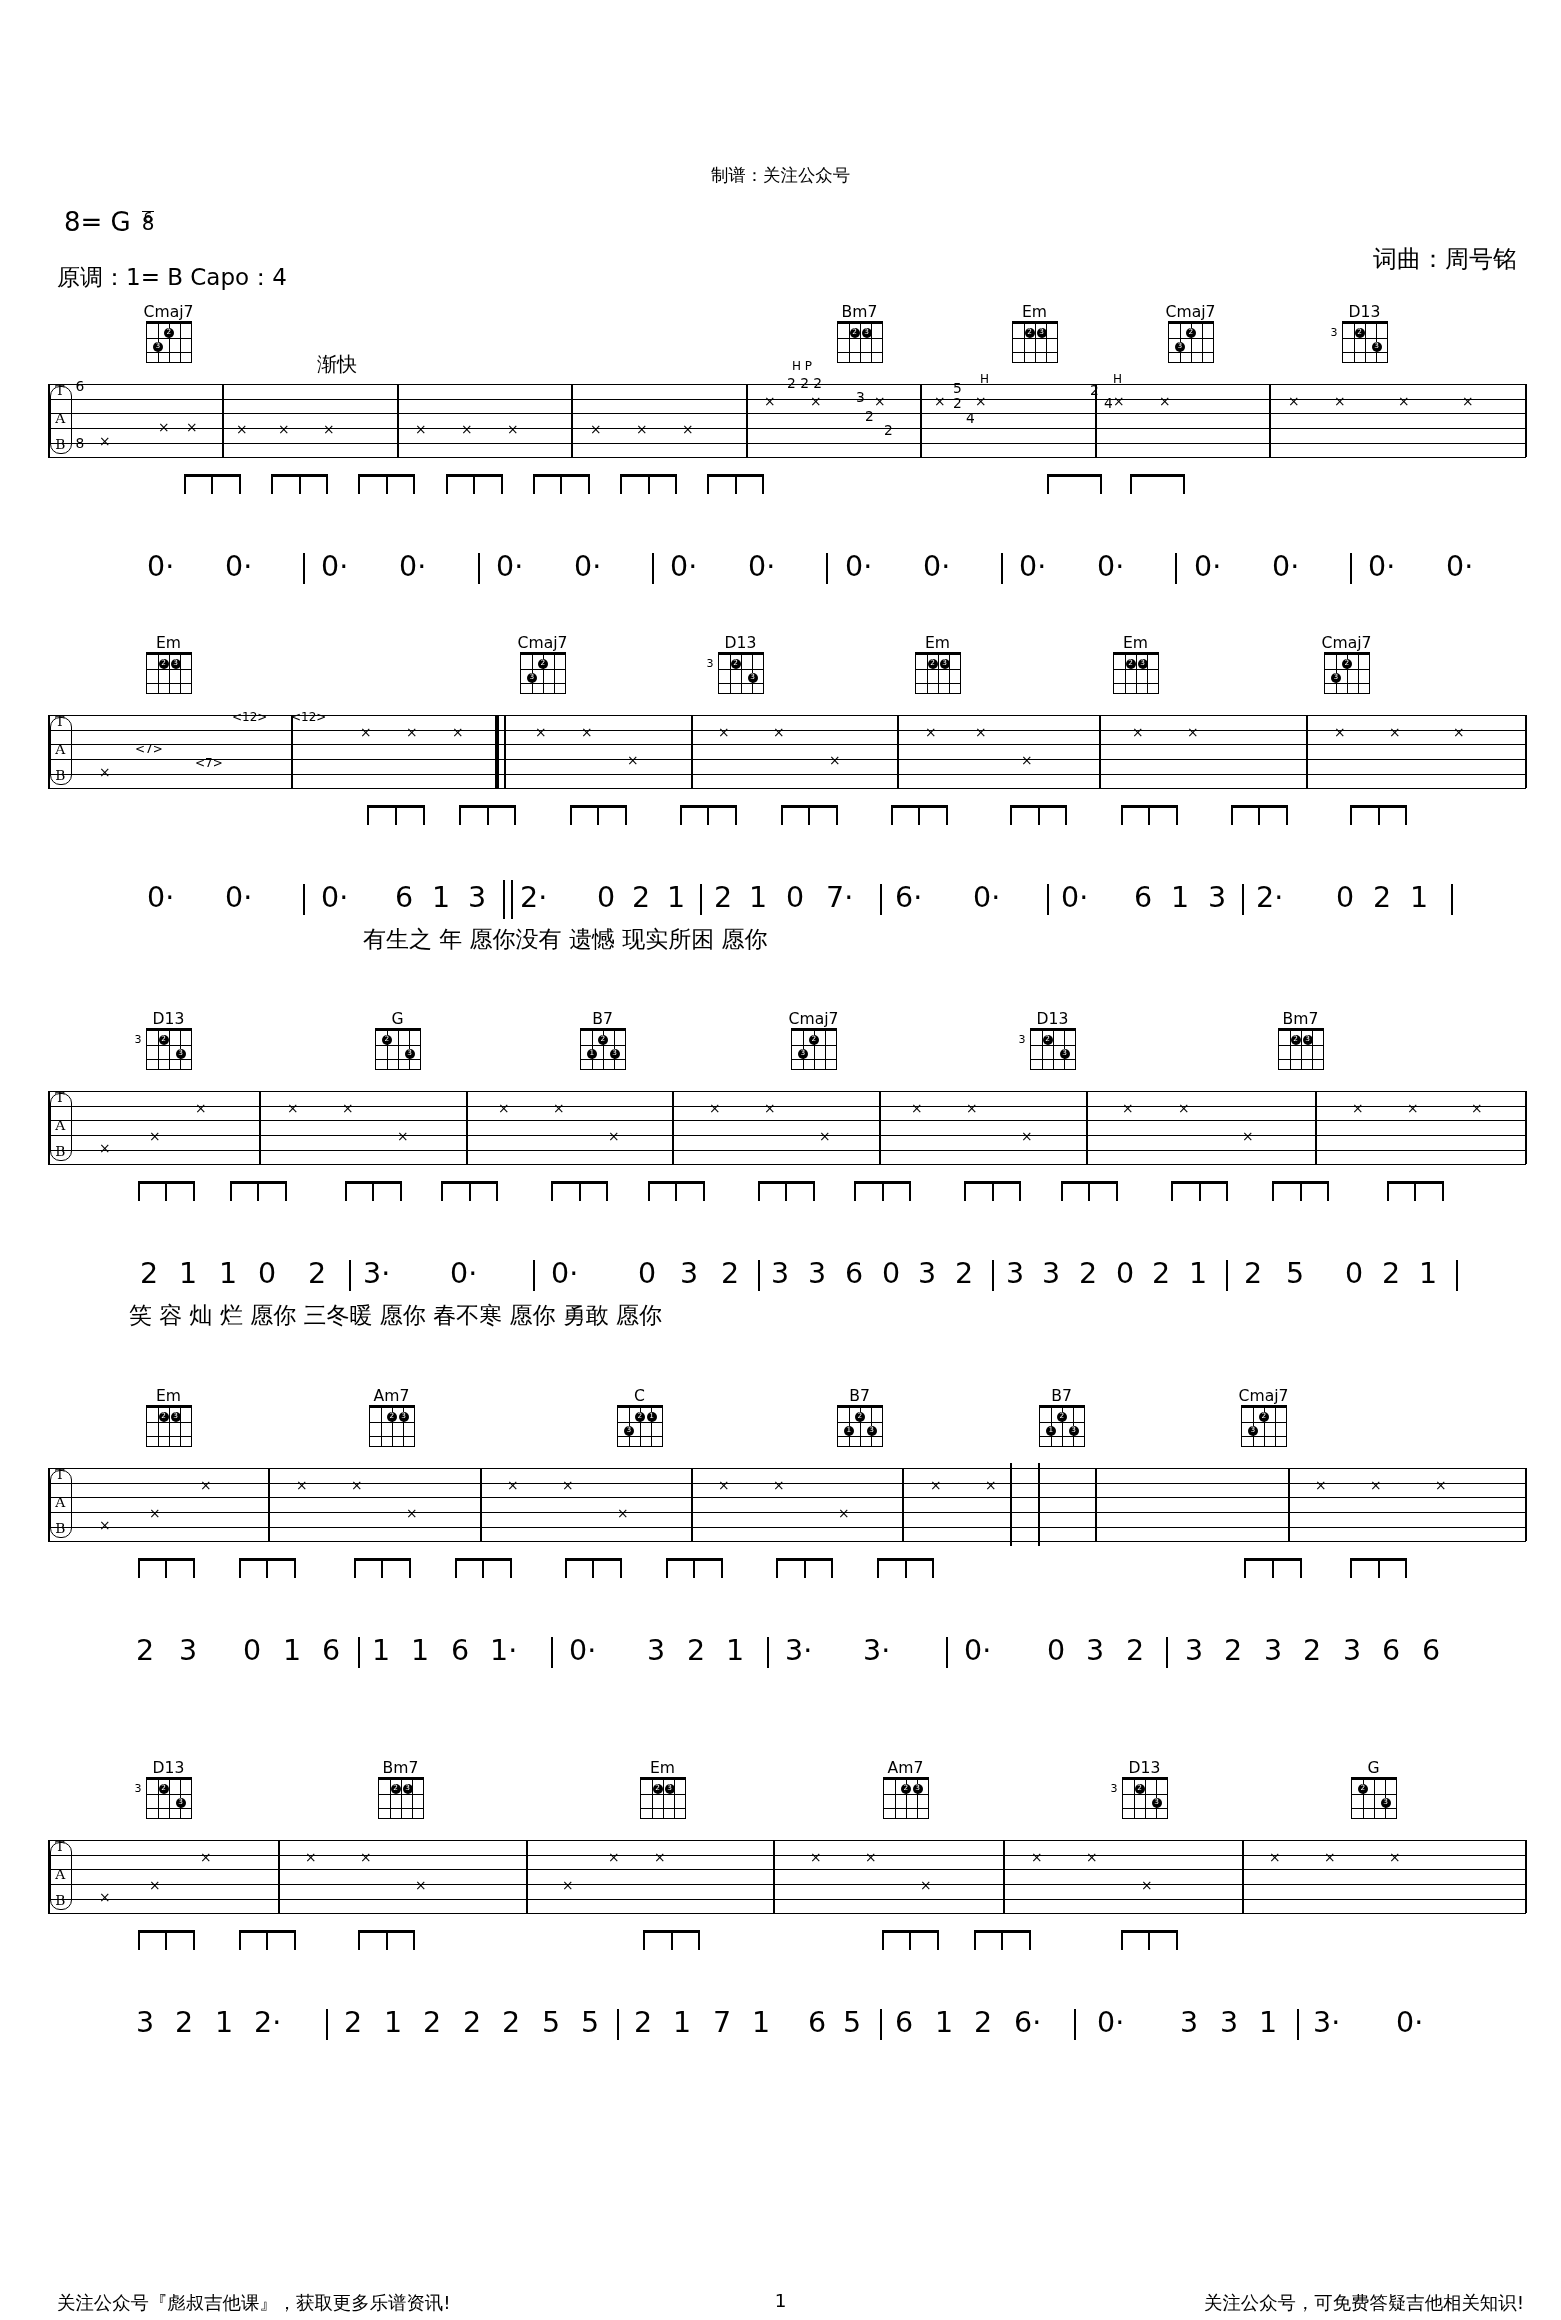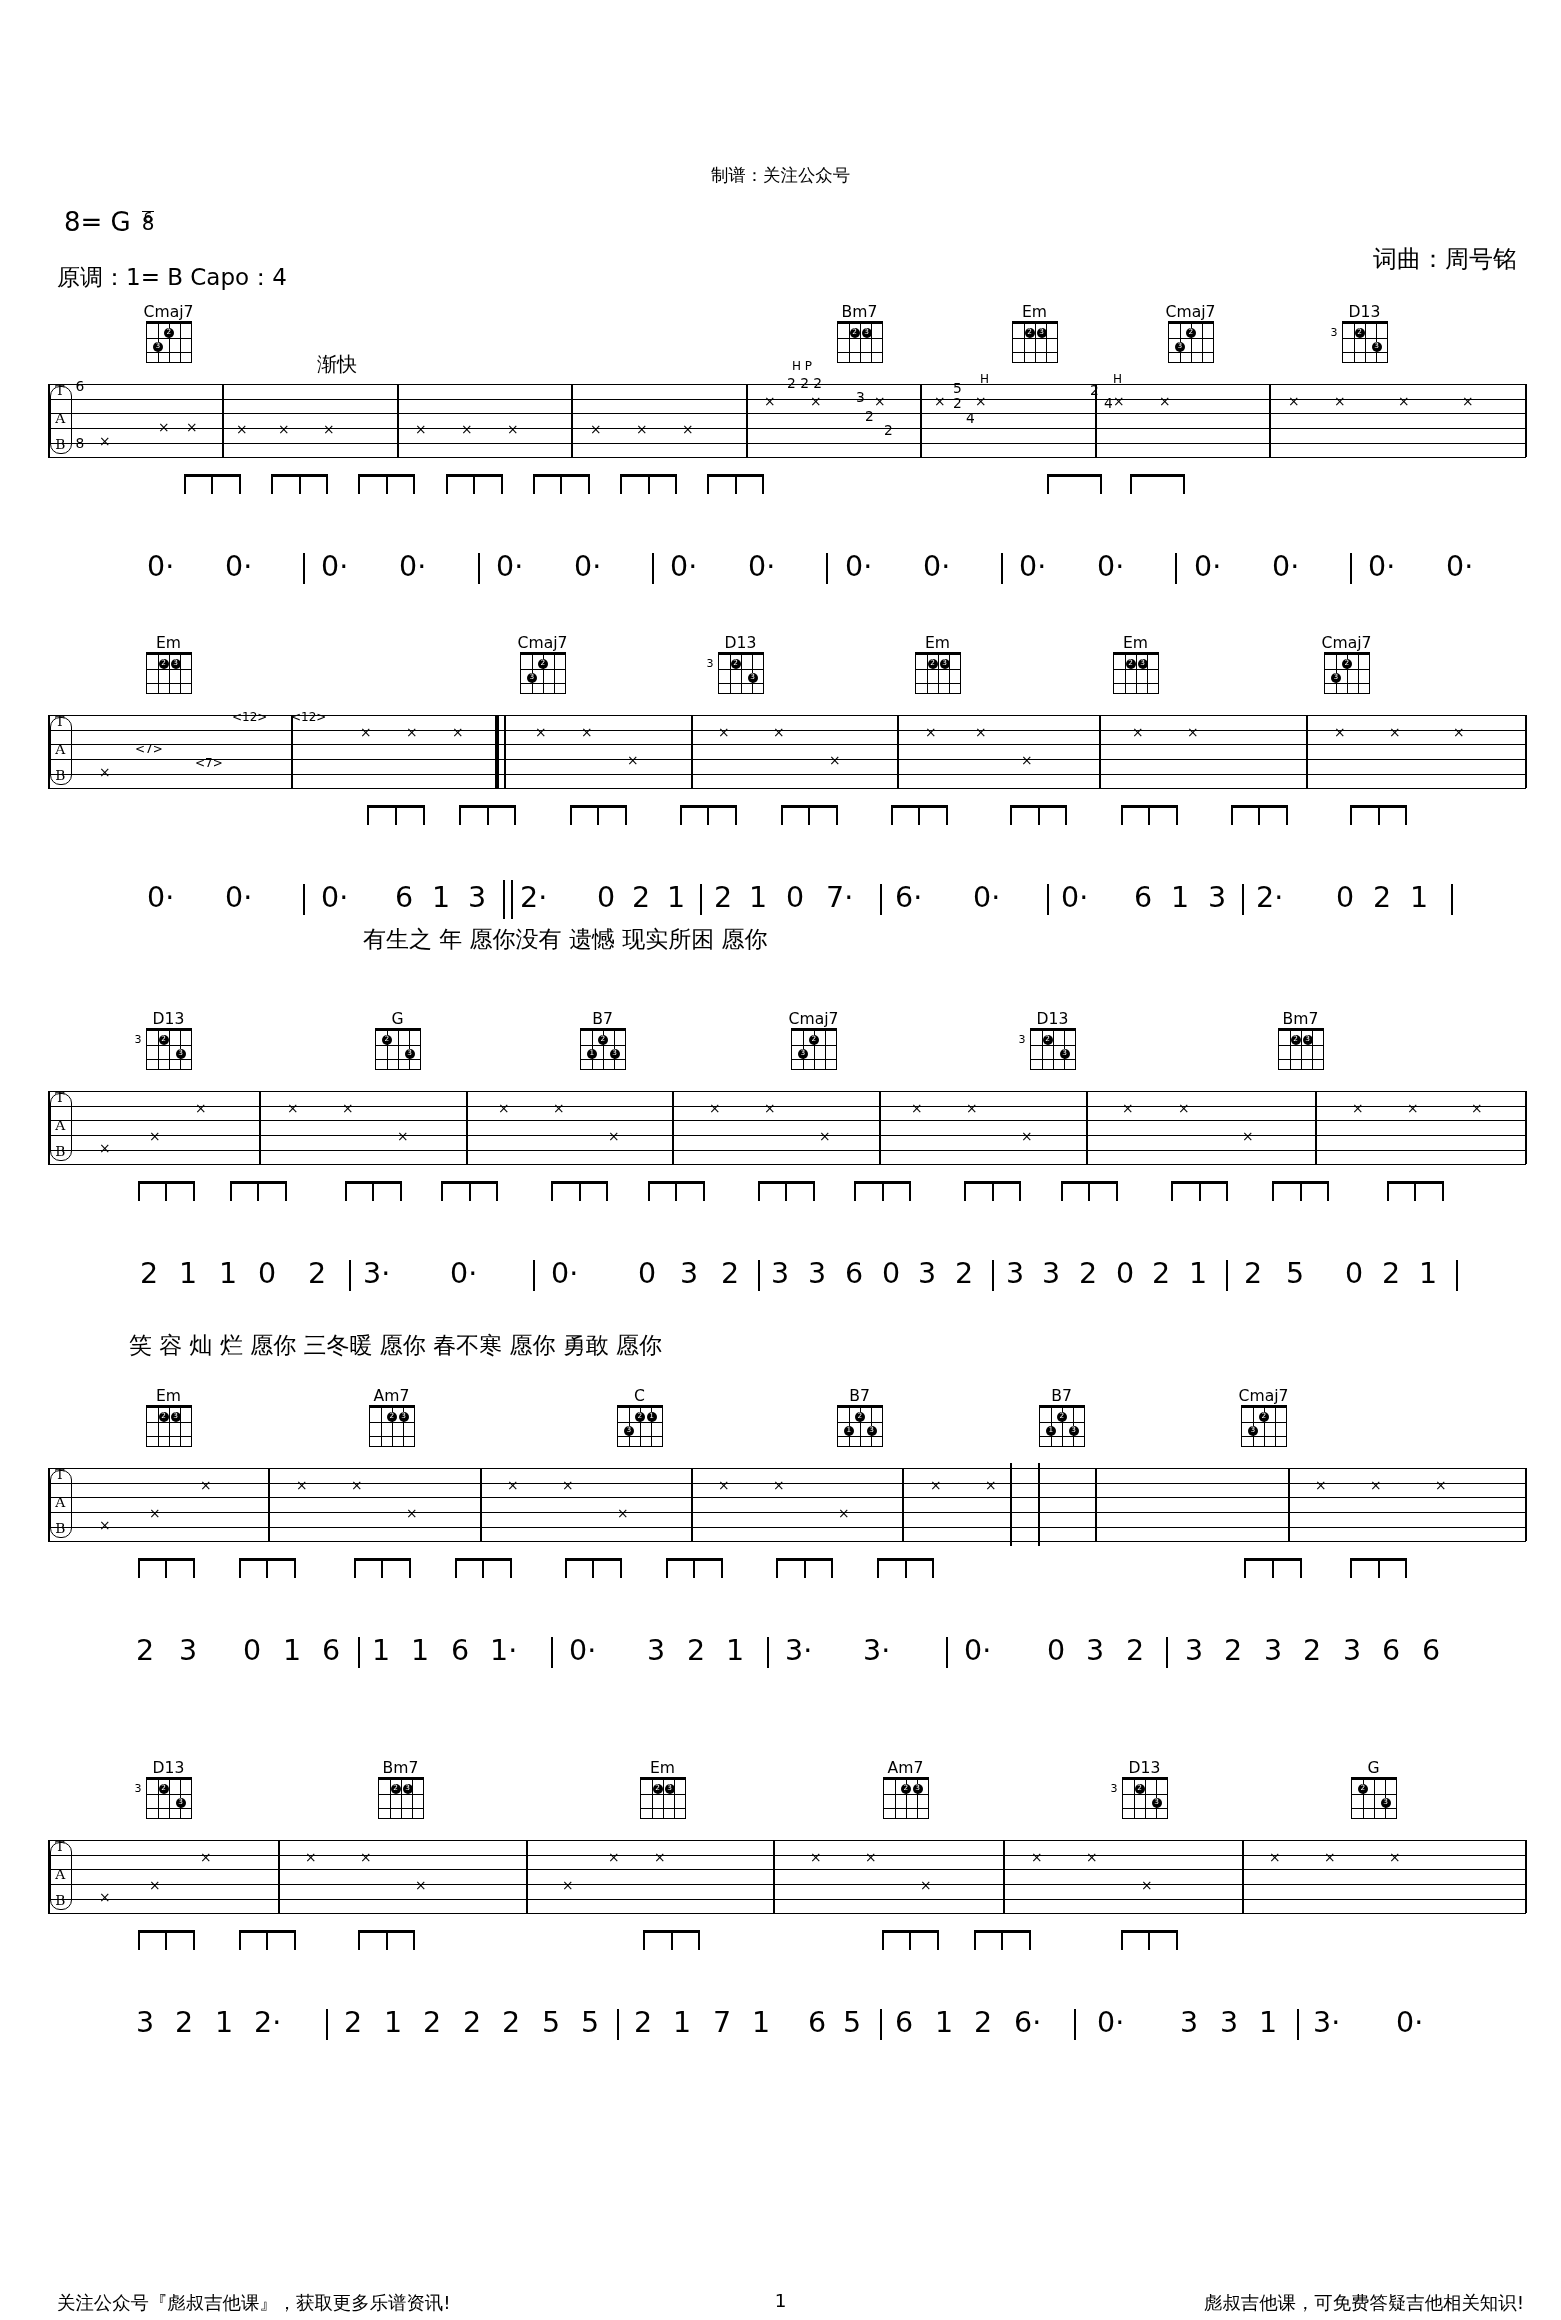--- a/index.html
+++ b/index.html
@@ -744,21 +744,21 @@
         <span class="n" style="left:1189px;">1</span>
         <span class="vline" style="left:1226px;top:0;height:31px;"></span>
         <span class="n" style="left:1244px;">2</span>
         <span class="n" style="left:1286px;">5</span>
         <span class="n" style="left:1345px;">0</span>
         <span class="n" style="left:1382px;">2</span>
         <span class="n" style="left:1419px;">1</span>
         <span class="vline" style="left:1456px;top:0;height:31px;"></span>
       </div>
       <div style="position:relative;height:33px;">
-        <span class="lyr" style="left:129px;top:3.7px;margin-top:30px;">笑 容 灿 烂        愿你 三冬暖 愿你 春不寒 愿你 勇敢   愿你</span>
+        <span class="lyr" style="left:129px;top:3.7px;">笑 容 灿 烂        愿你 三冬暖 愿你 春不寒 愿你 勇敢   愿你</span>
       </div>
     </div>
   </div>
 
   <div class="system" id="sys4" style="top:1387px;height:303px;">
     <div class="chord" style="left:140px;top:0;">
       <div class="name">Em</div>
       <div class="grid">
         <div class="v" style="left:11px"></div>
           <div class="v" style="left:22px"></div>
@@ -1186,17 +1186,17 @@
         <span class="vline" style="left:1297px;top:0;height:31px;"></span>
         <span class="n" style="left:1313px;">3·</span>
         <span class="n" style="left:1396px;">0·</span>
       </div>
     </div>
   </div>
 
   <div class="footer">
     <span class="left">关注公众号『彪叔吉他课』，获取更多乐谱资讯!</span>
     <span class="center">1</span>
-    <span class="right">彪叔吉他课，可免费答疑吉他相关知识!</span>
+    <span class="right">关注公众号，可免费答疑吉他相关知识!</span>
   </div>
 
 </div>
 
 
 </body></html>

